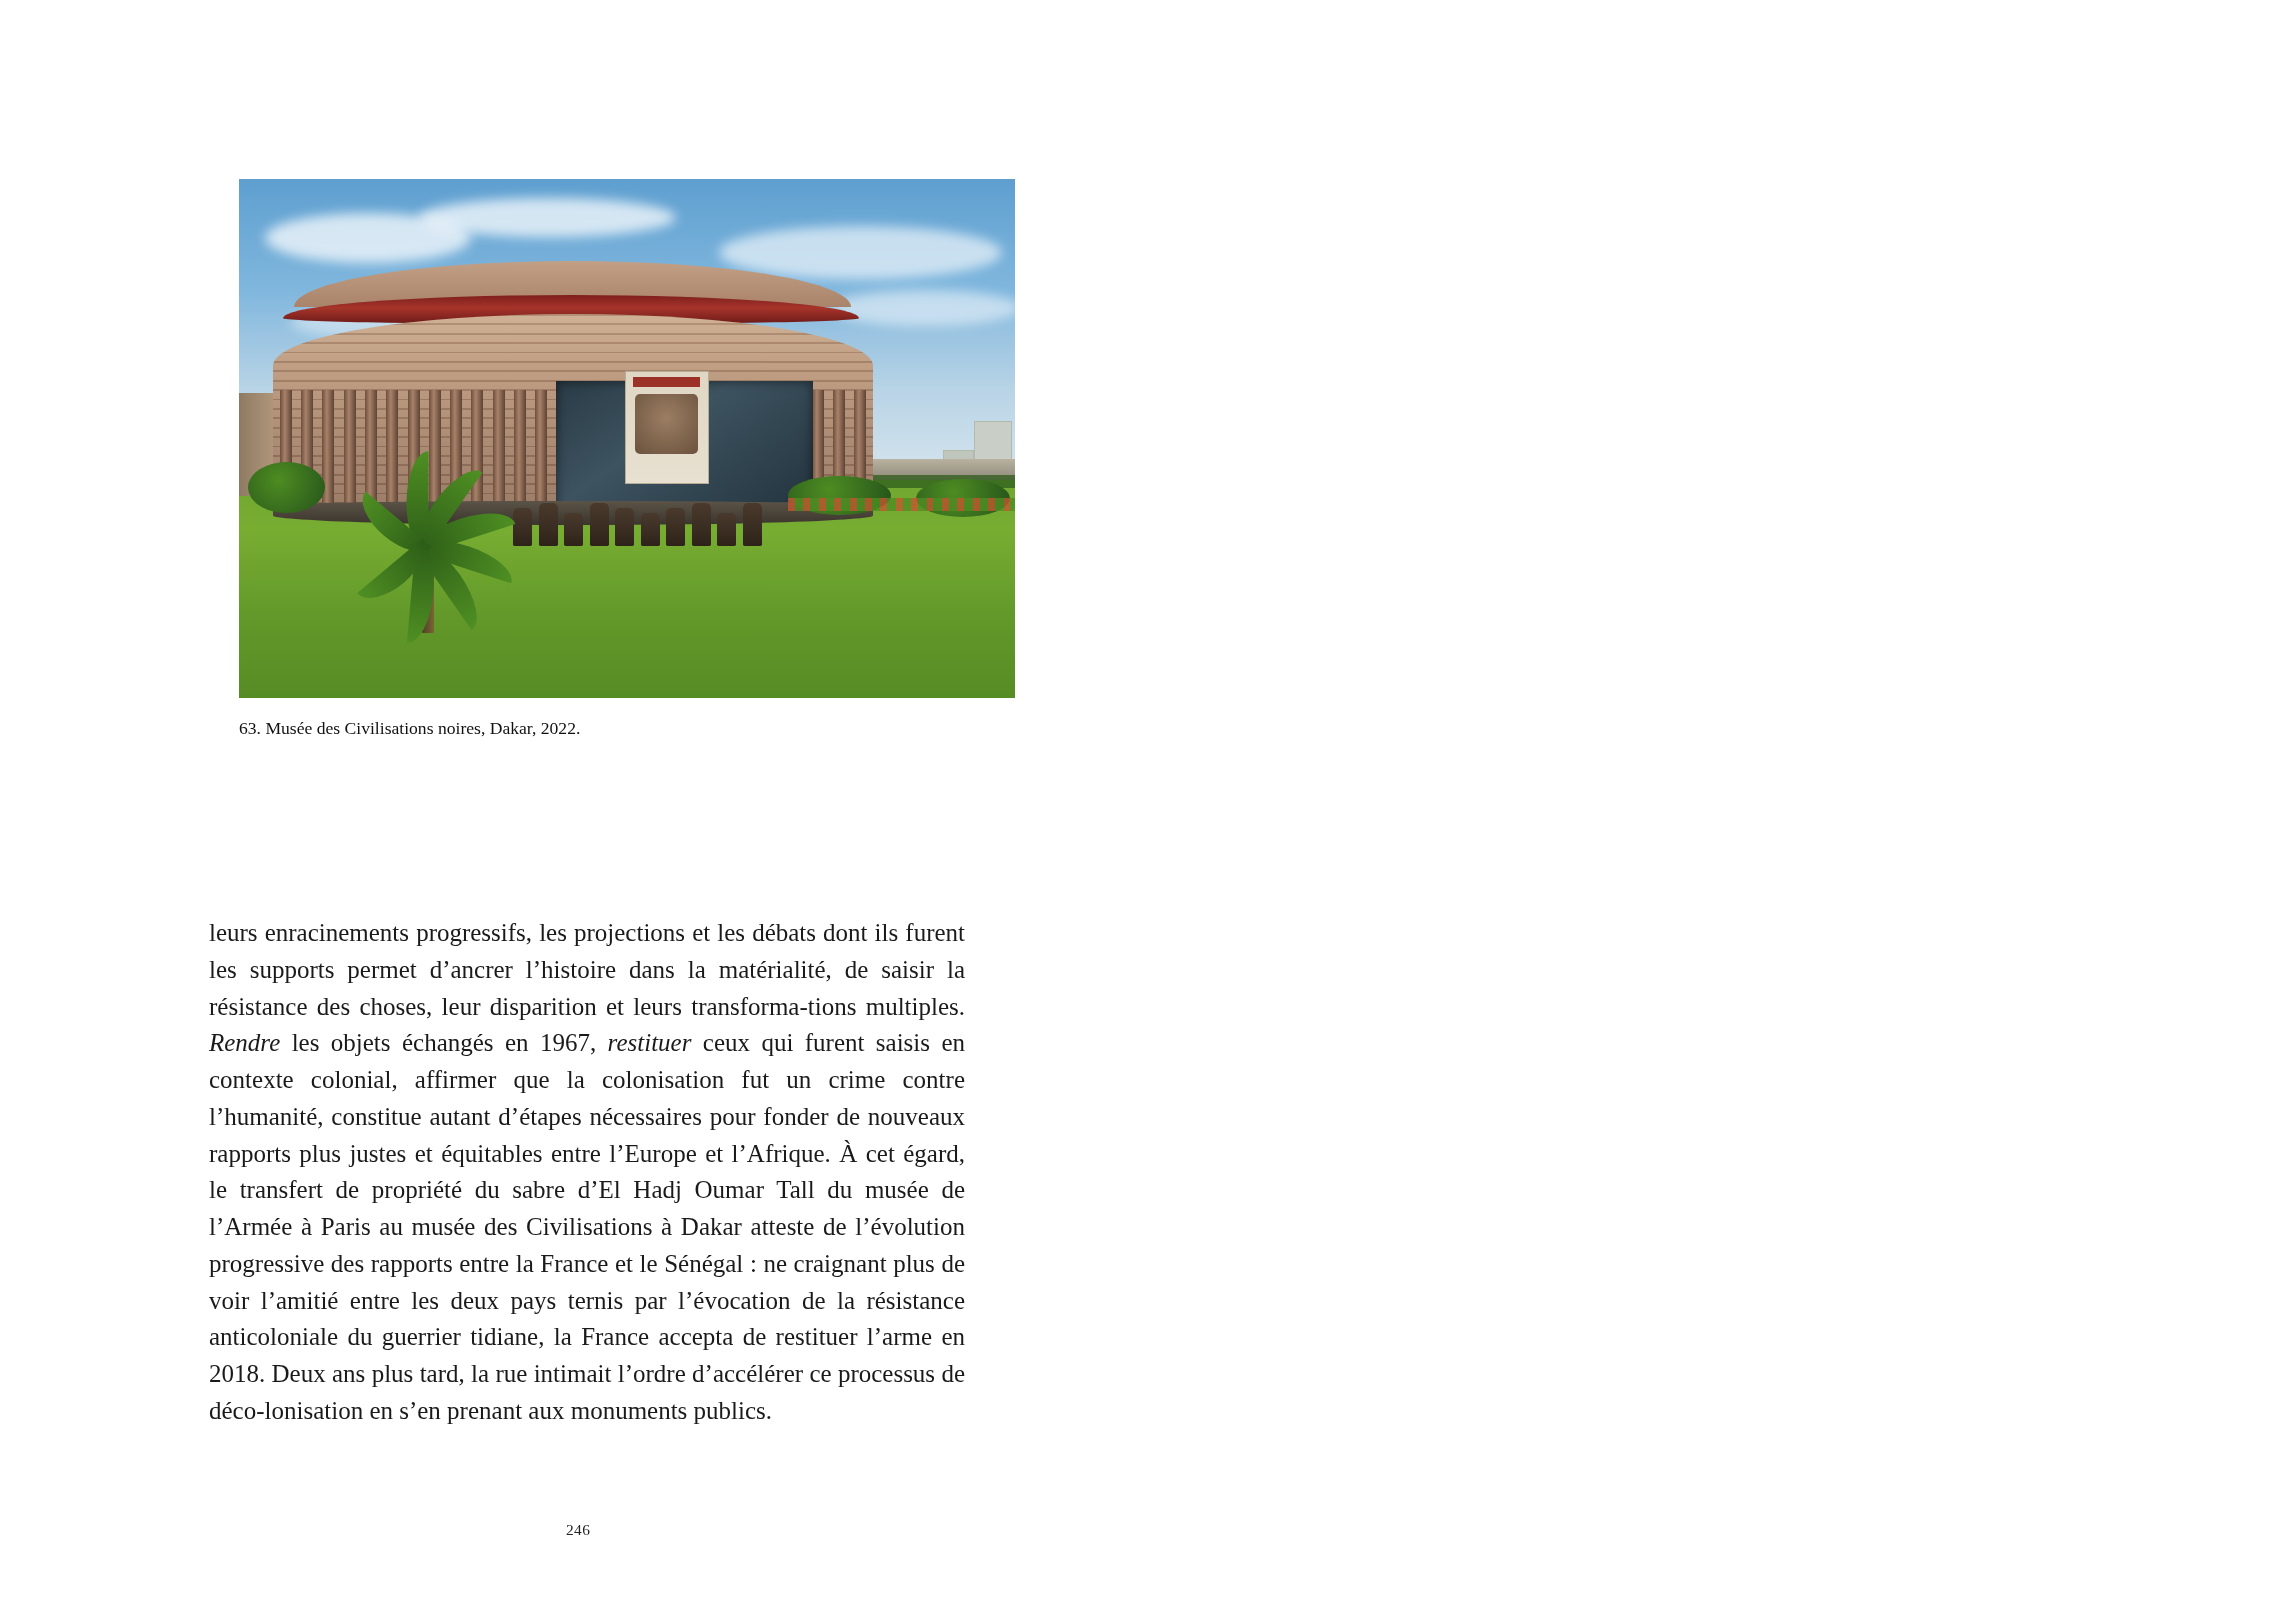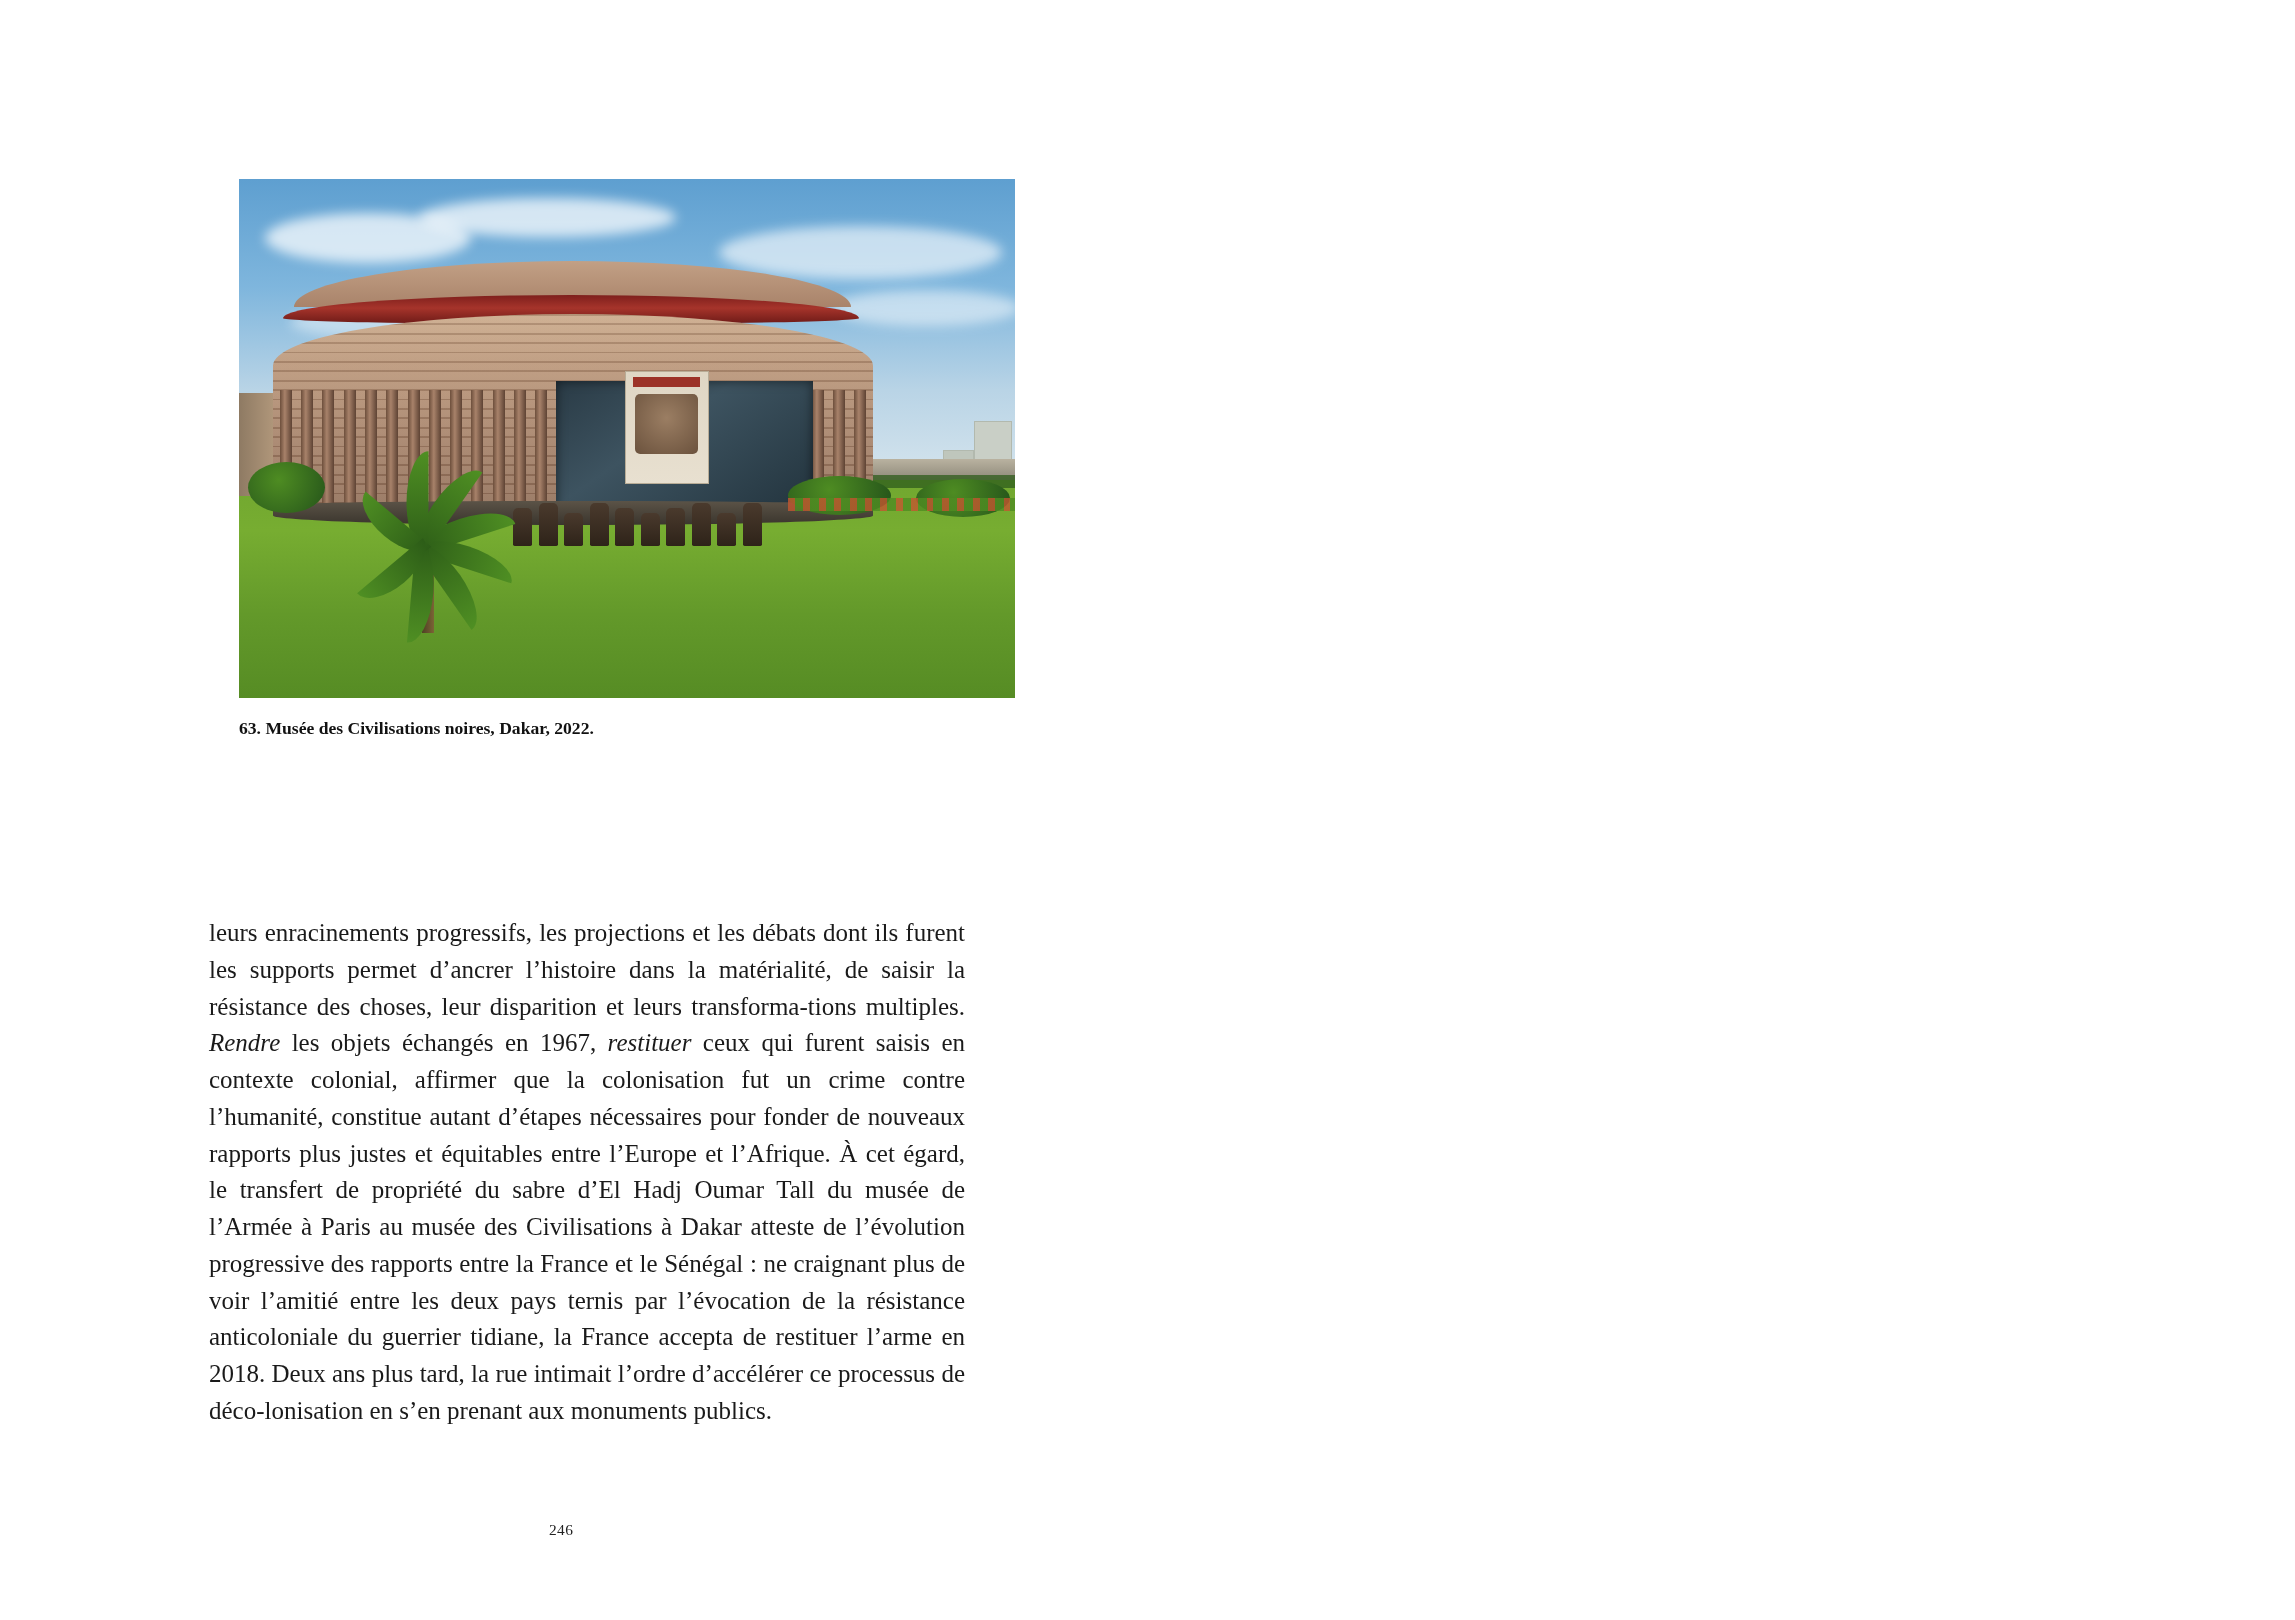--- a/index.html
+++ b/index.html
@@ -28,21 +28,20 @@
   }
   
   .page-left {
     padding: 159px 0 0 0;
   }
   .figure {
     position: absolute;
     left: 199px;
     top: 165px;
     width: 876px;
-    font-weight: bold;
   }
   .figure-image {
     position: relative;
     width: 776px;
     height: 519px;
     overflow: hidden;
     background: #9fc3dc;
   }
   
   .sky {
@@ -274,21 +273,21 @@
   .text-block-left p { margin: 10px; }
   .text-block-left p.indent { text-indent: 2.0em; }
 
   .folio {
     position: absolute;
     bottom: 82px;
     font-size: 15.4px;
     color: #222;
     letter-spacing: 0.4px;
   }
-  .folio-left  { left: 549px; }
+  .folio-left  { left: 566px; }
 
   em { font-style: italic; }
 </style>
 </head>
 <body>
 
 <div class="spread">
 
   <div class="page page-left">
 

